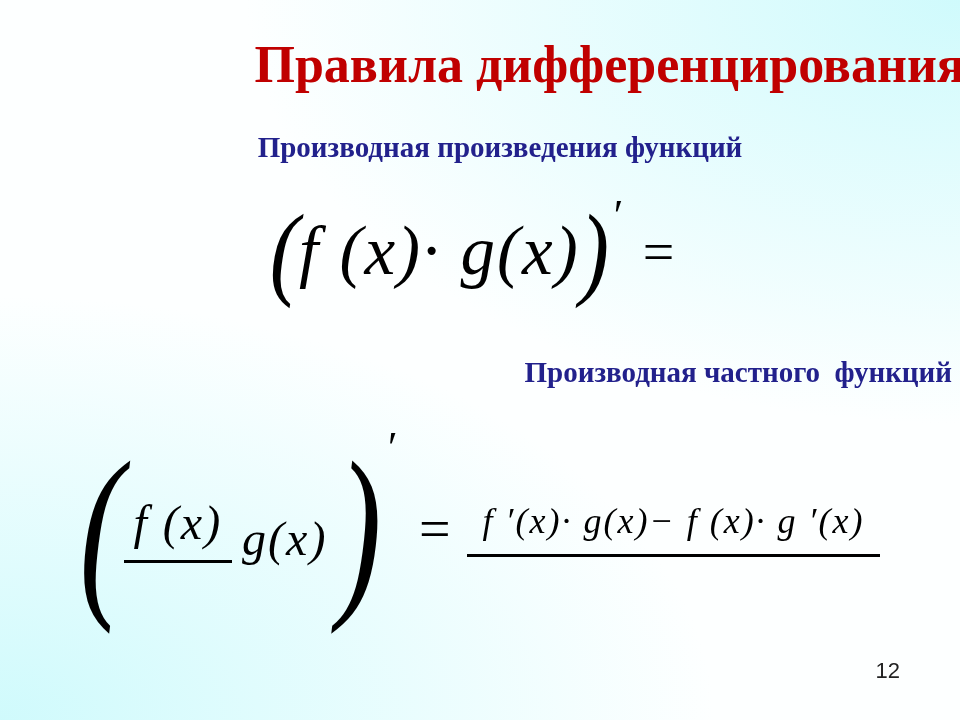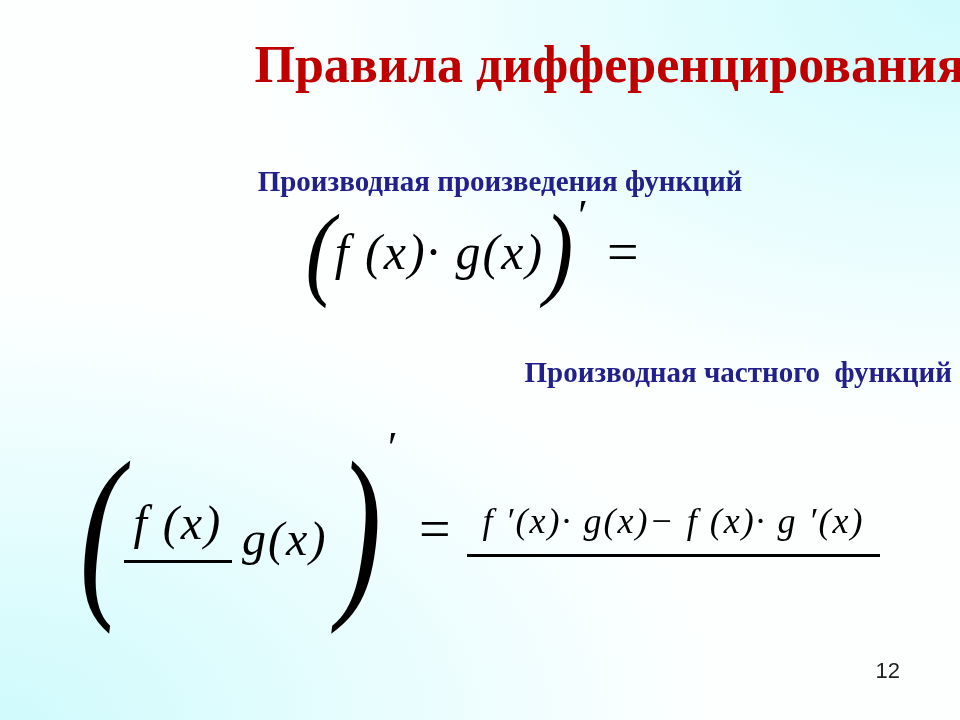--- a/index.html
+++ b/index.html
@@ -13,28 +13,28 @@
   }
   .title{
     position:absolute;top:30px;left:120px;width:840px;margin:5px;
     text-align:right;font-size:52px;font-weight:bold;color:#c00000;
     white-space:pre-wrap;
   }
   .subtitle{
     position:absolute;margin:0;text-align:center;
     font-size:29px;font-weight:bold;color:#22218c;white-space:pre-wrap;
   }
-  .sub1{top:131px;left:40px;width:920px;margin-top:34px;}
+  .sub1{top:131px;left:40px;width:920px;}
   .sub2{top:356px;left:0px;width:952px;text-align:right;}
   .formula{
     position:absolute;left:0;width:960px;display:flex;
     justify-content:center;align-items:center;color:#000;
   }
   .mtext{
-    font-style:italic;font-size:50px;letter-spacing:2px;white-space:pre;
+    font-style:italic;font-size:69px;letter-spacing:2px;white-space:pre;
     line-height:1.1;
   }
   .bp{display:inline-block;font-style:italic;line-height:.82;transform-origin:center;}
   .f1{top:196px;height:112px;}
   .f1 .bp1{font-size:88px;transform:scaleY(1.18);}
   .f1 .prime1{font-size:44px;align-self:flex-start;margin:-6px 6px 0 2px;font-style:italic;}
   .eq{font-size:56px;margin:0 16px;font-style:normal;}
   .f2{top:420px;height:218px;}
   .f2 .bp2{font-size:132px;transform:scaleY(1.45);}
   .f2 .prime2{font-size:44px;align-self:flex-start;margin:2px 8px 0 4px;font-style:italic;}

